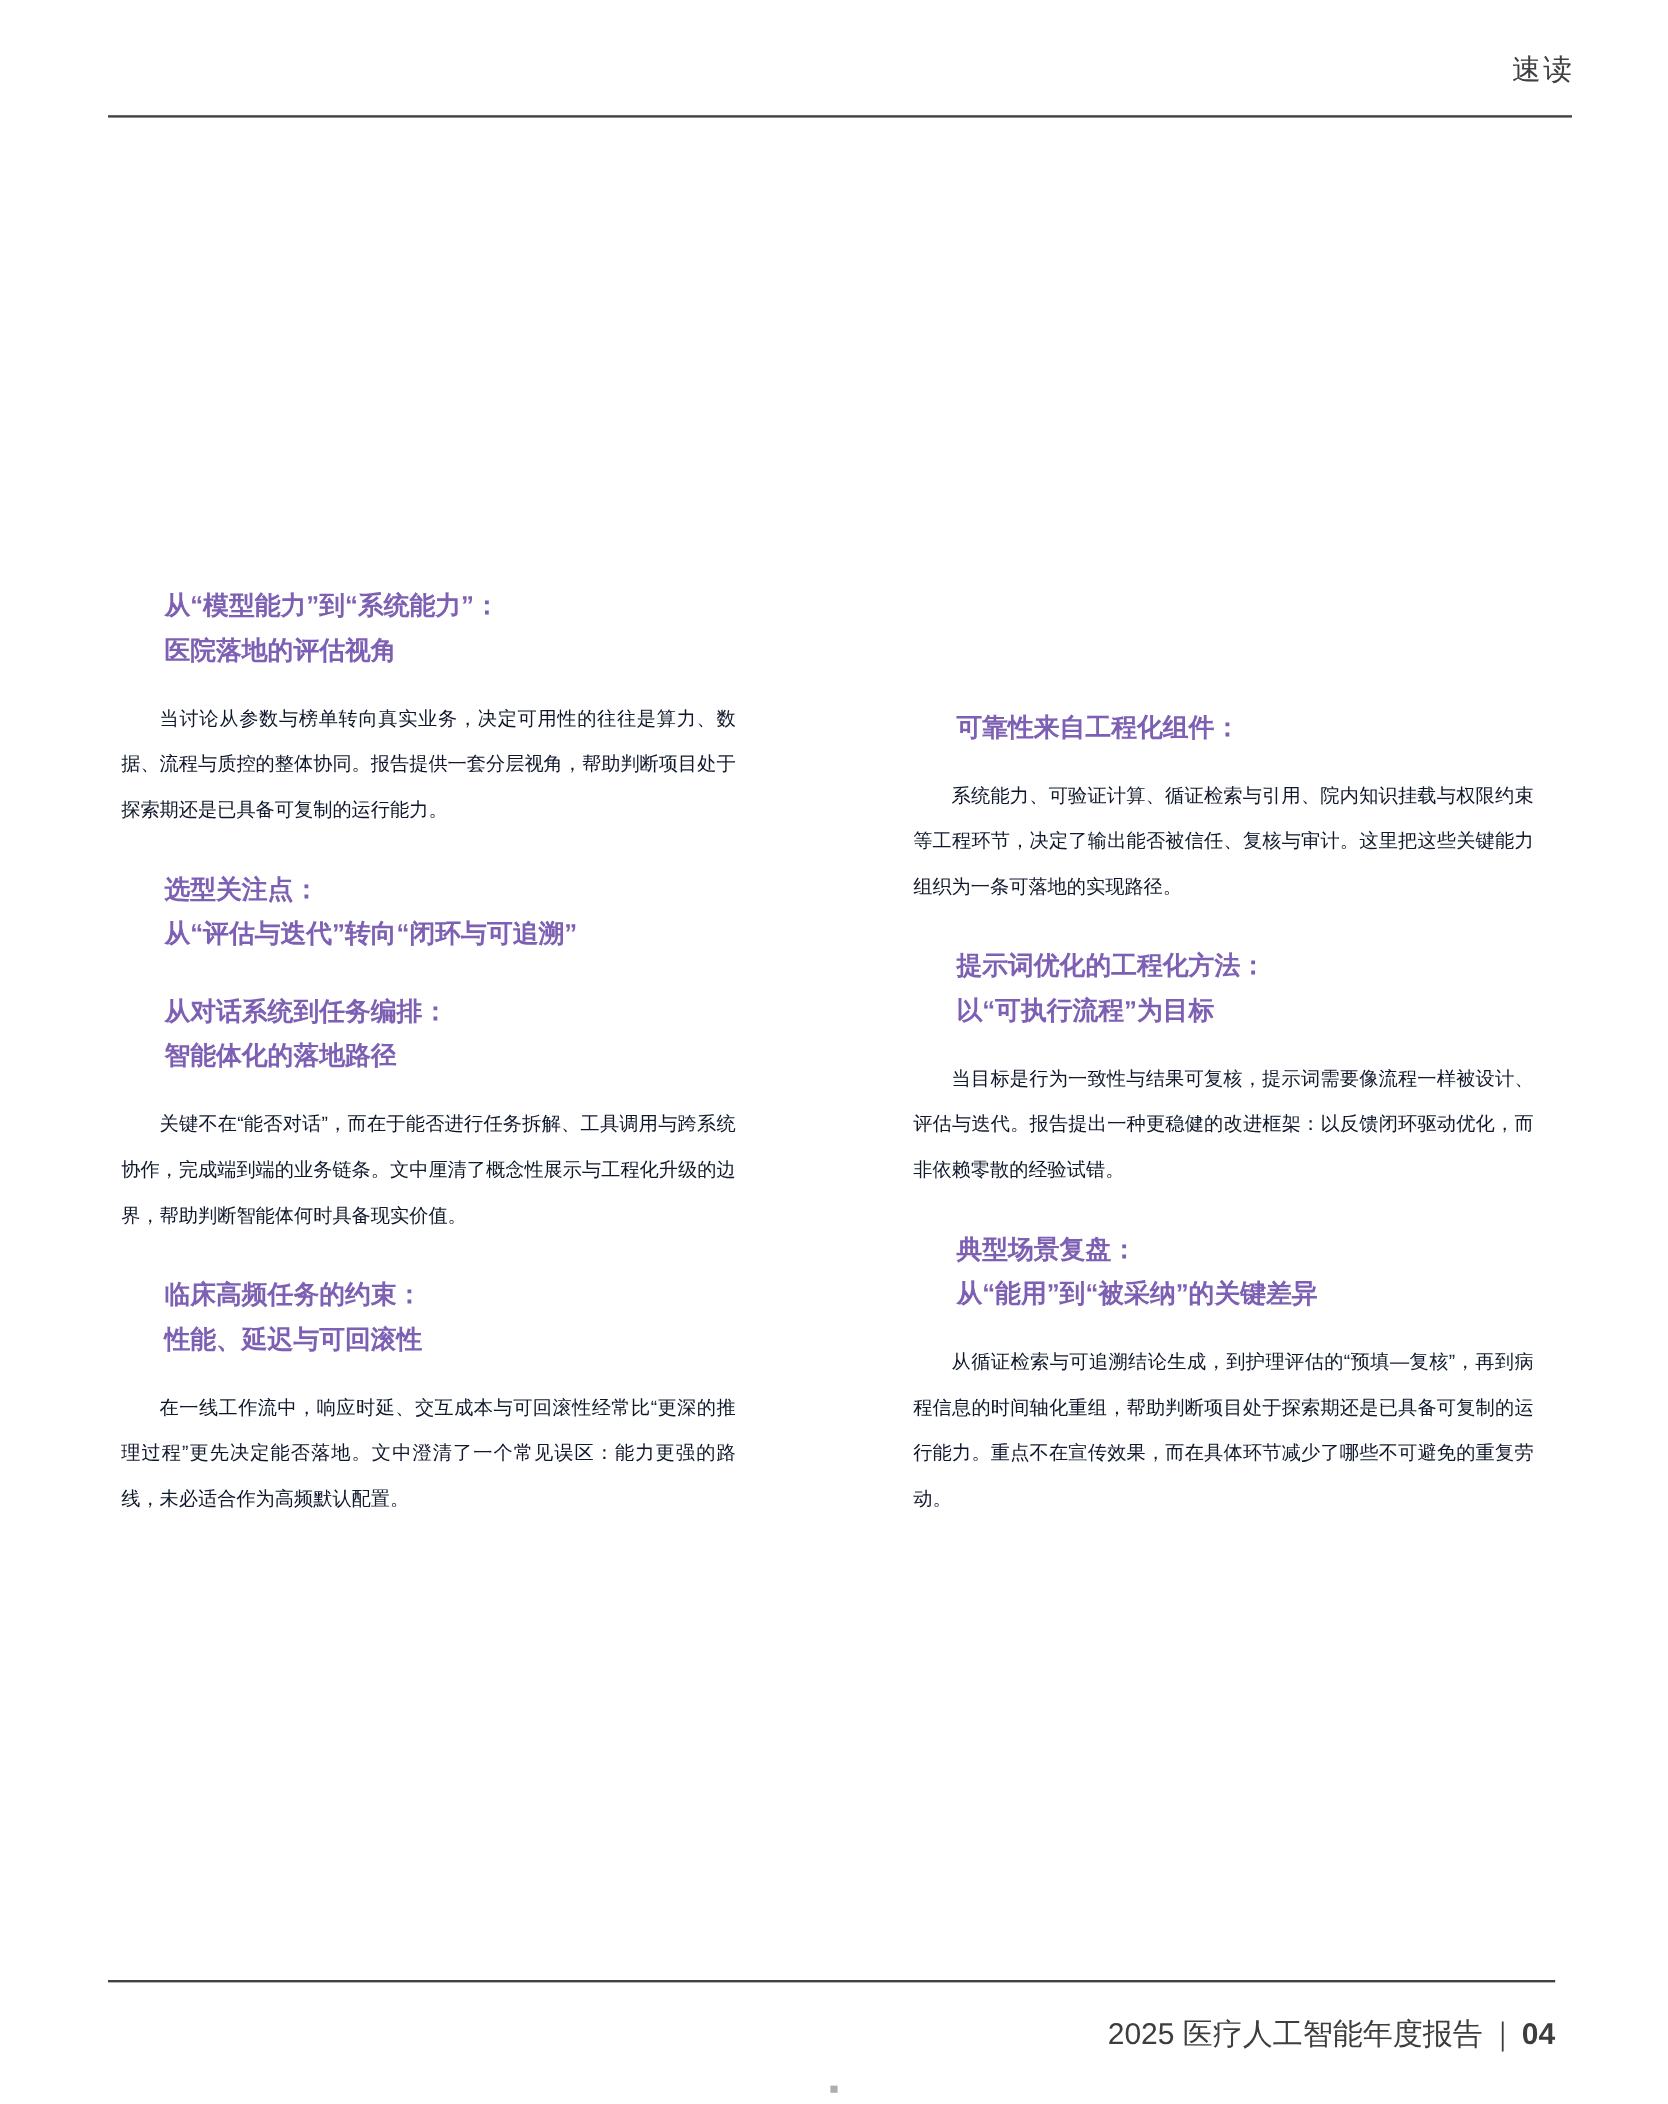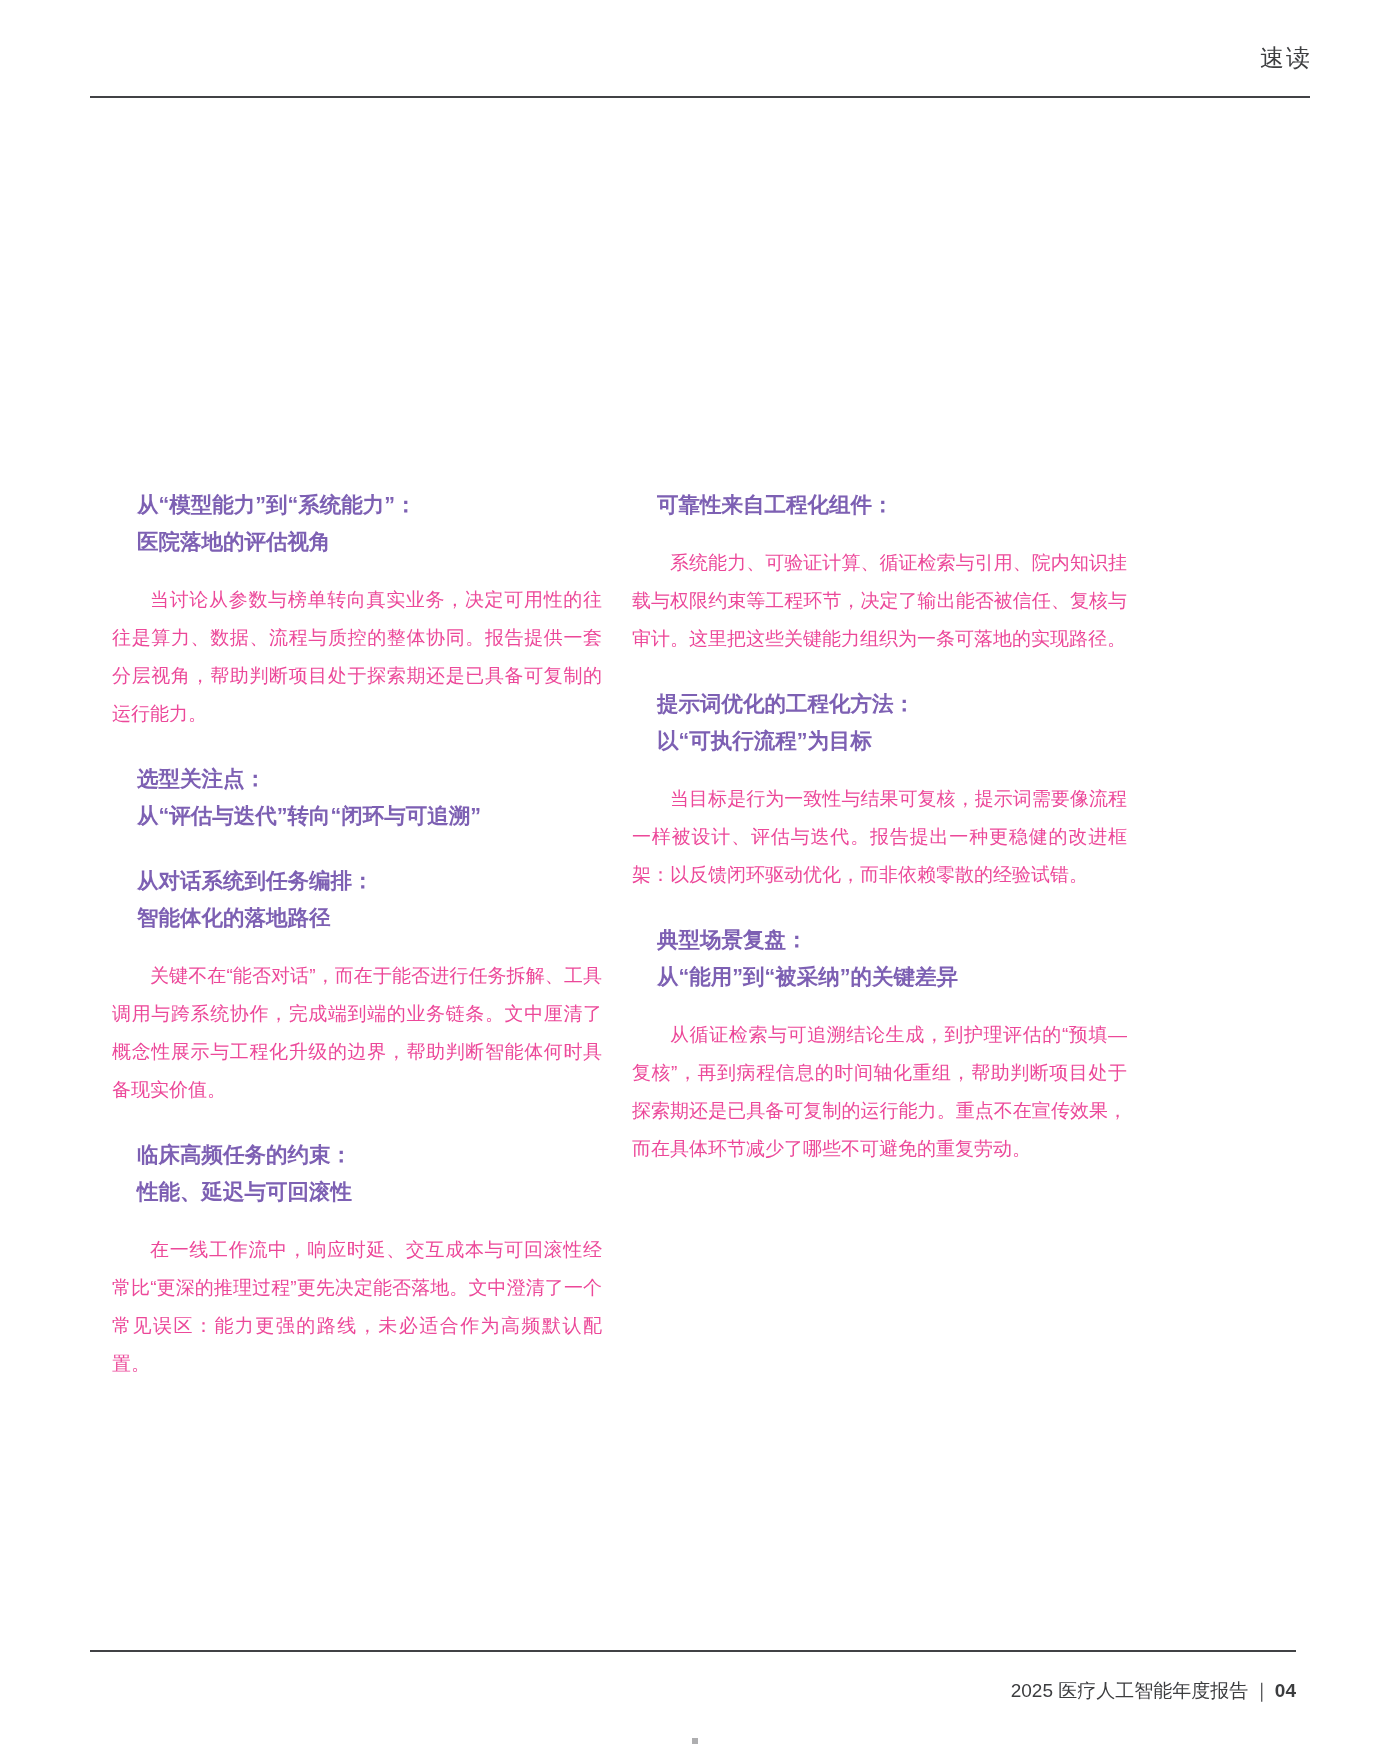--- a/index.html
+++ b/index.html
@@ -28,55 +28,57 @@
     left: 90px;
     right: 80px;
     height: 2px;
     background: #414245;
   }
   .columns {
     position: absolute;
     top: 487px;
     left: 97px;
     display: flex;
+    gap: 140px;
+    align-items: flex-end;
   }
   .col-left  { width: 520px; }
   .col-right { width: 525px; }
   .sec { margin: 0 0 28px 0; }
   .sec-heading {
     margin: 0 0 20px 0;
     padding-left: 40px;
     font-size: 21.5px;
     line-height: 37px;
     font-weight: bold;
     color: #7d60b3;
   }
   .sec-heading .hl { display: block; }
   .sec-body {
-    margin: 15px;
-    font-size: 19px;
+    margin: 4px;
+    font-size: 16px;
     line-height: 38px;
-    color: #ec4899;
+    color: #0f172a;
     text-align: justify;
     text-justify: inter-character;
     text-indent: 2em;
   }
   .bottom-rule {
     position: absolute;
     top: 1650px;
     left: 90px;
     right: 94px;
     height: 2px;
     background: #414245;
   }
   .footer {
     position: absolute;
     top: 1678px;
     right: 94px;
-    font-size: 19px;
+    font-size: 25px;
     color: #3c3d3f;
     white-space: nowrap;
   }
   .footer .sep { margin: 0 4px; color: #3c3d3f; }
   .footer .pagenum { font-weight: bold; }
   .page-dot {
     position: absolute;
     top: 1738px;
     left: 692px;
     width: 6px;

